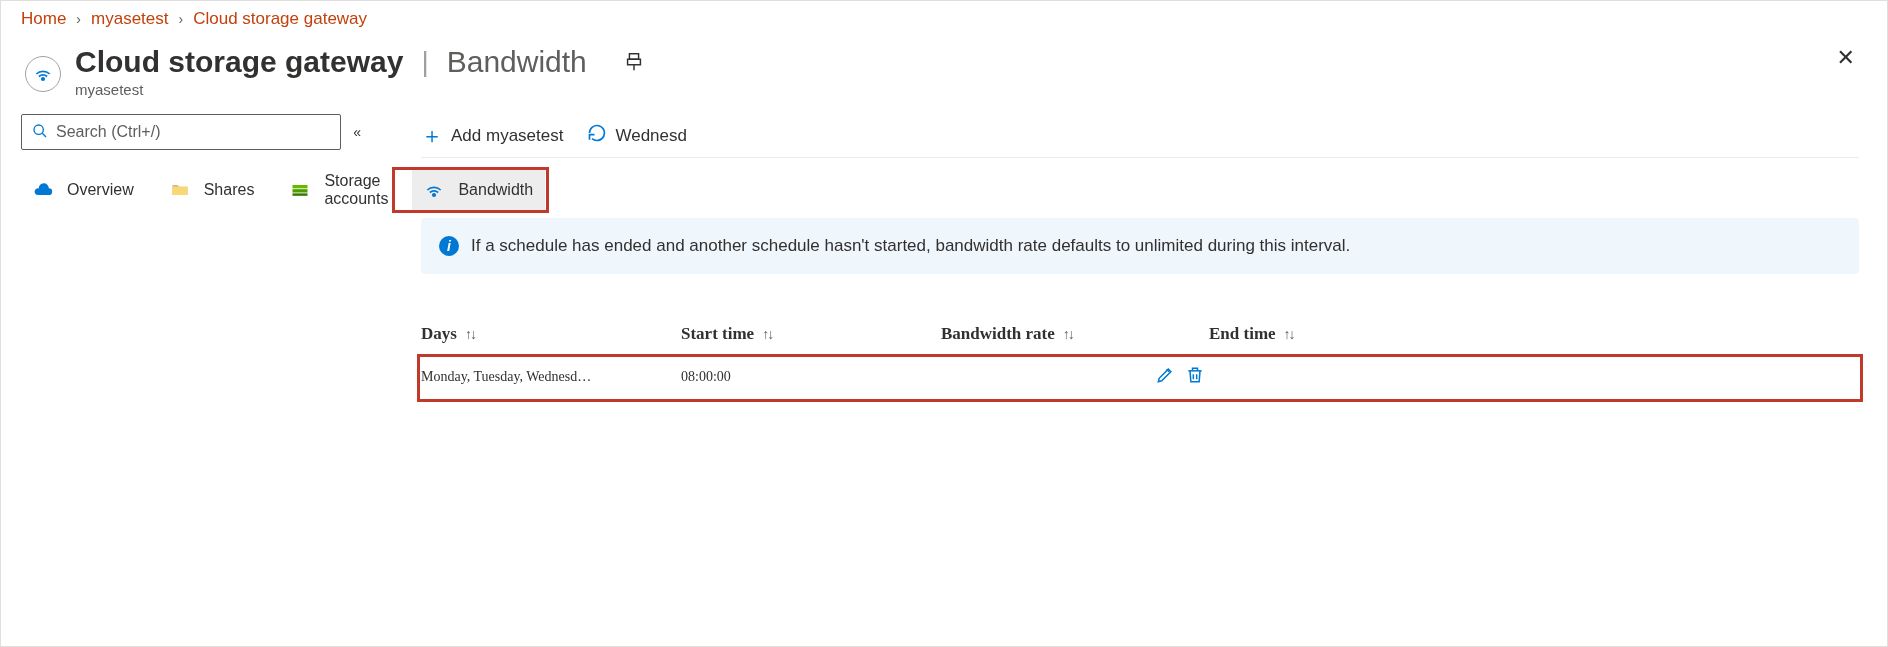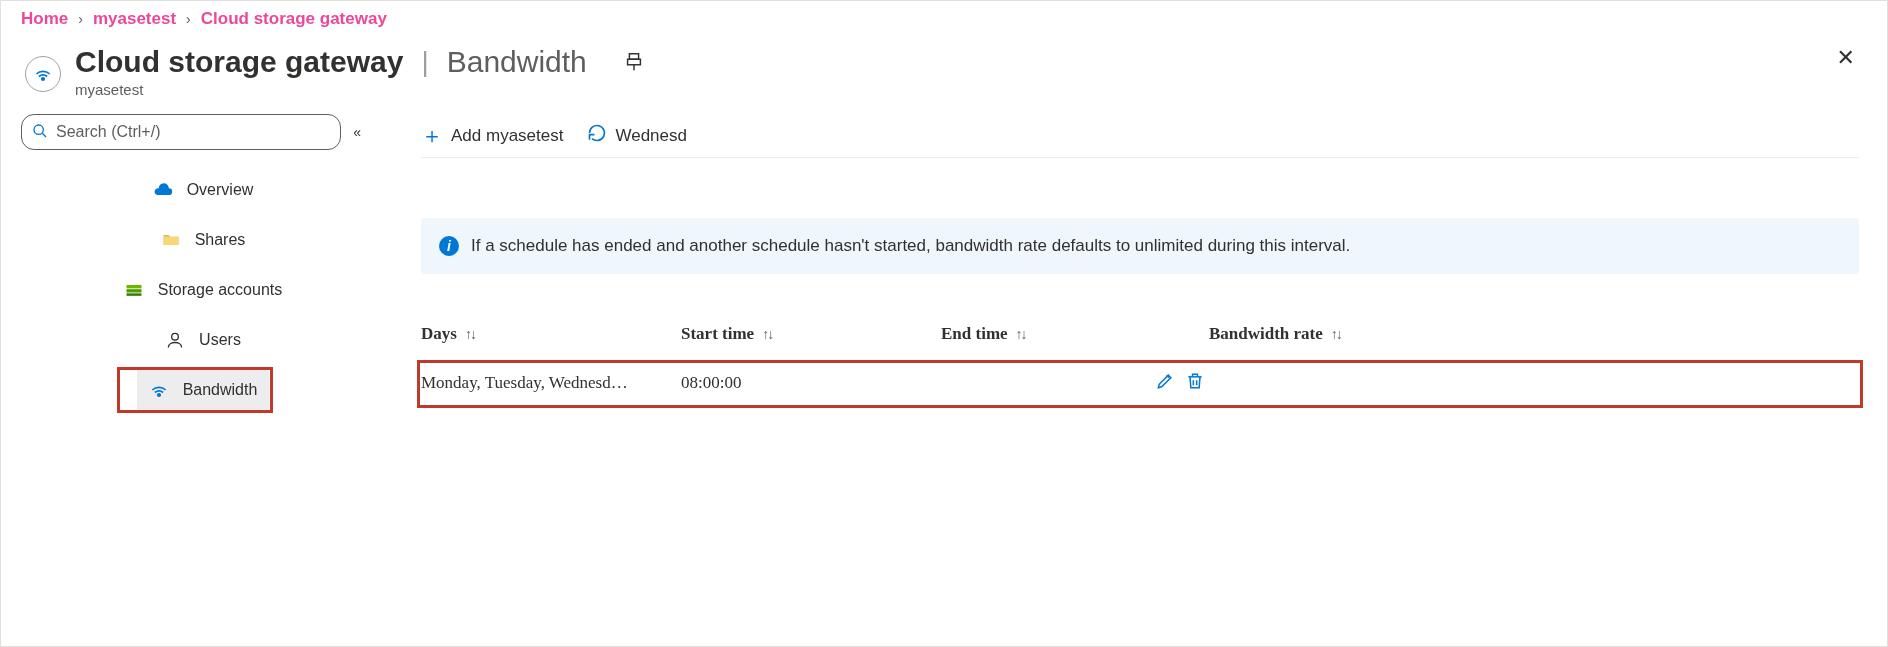--- a/index.html
+++ b/index.html
@@ -8,21 +8,21 @@
     font-size: 14px;
     color: #323130;
     background: #fff;
   }
   .root { width: 1888px; height: 647px; position: relative; border: 1px solid #e1dfdd; }
   
   .breadcrumb {
     display: flex; align-items: center; gap: 10px;
     padding: 8px 20px 4px; font-size: 17px;
   }
-  .breadcrumb a { color: #ec4899; text-decoration: none; cursor: pointer; font-weight: bold; }
+  .breadcrumb a { color: #c2410c; text-decoration: none; cursor: pointer; }
   .breadcrumb .sep { color: #605e5c; font-size: 14px; }
   
   .header {
     display: flex; align-items: flex-start; justify-content: space-between;
     padding: 12px 24px 16px;
   }
   .header-left { display: flex; align-items: center; gap: 14px; }
   .header-icon {
     width: 36px; height: 36px; border: 1.5px solid #9ea2a4; border-radius: 50%;
     display: flex; align-items: center; justify-content: center; margin-top: 4px;
@@ -34,27 +34,27 @@
   .title-sub { font-size: 30px; font-weight: 400; color: #605e5c; }
   .title-divider { font-size: 28px; color: #a19f9d; font-weight: 300; }
   .resource-name { font-size: 15px; color: #605e5c; margin-top: 2px; }
   .btn-pin { display: flex; align-items: center; color: #323130; cursor: pointer; }
   .btn-close { font-size: 22px; cursor: pointer; color: #323130; background: none; border: none; margin-right: 8px;}
   
   .body { display: flex; padding: 0 0 0 20px; }
   .sidebar { width: 364px; flex-shrink: 0; }
   .sidebar-top { display: flex; align-items: center; gap: 12px; padding-right: 8px; }
   .search-box {
-    flex: 1; height: 36px; border: 1px solid #605e5c; border-radius: 13px;
+    flex: 1; height: 36px; border: 1px solid #605e5c; border-radius: 2px;
     display: flex; align-items: center; padding: 0 10px; gap: 8px;
   }
   .search-box input { border: none; outline: none; font-size: 16px; flex: 1; color: #323130; background: transparent; }
   .search-box input::placeholder { color: #605e5c; }
   .collapse-btn { color: #323130; cursor: pointer; font-size: 14px; margin-right: 16px; }
-  .nav { margin-top: 18px; display: flex; flex-direction: column; gap: 6px; align-items: center; }
+  .nav { margin-top: 18px; display: flex; flex-direction: row; gap: 12px; align-items: center; }
   .nav-item {
     display: flex; align-items: center; gap: 14px;
     height: 44px; padding: 0 12px; cursor: pointer; font-size: 16px;
     position: relative;
   }
   .nav-item .ic { width: 20px; height: 20px; display: flex; align-items: center; justify-content: center; }
   .nav-item.selected { background: #ededed; }
   .highlight-box { border: 3px solid #c0392b; position: absolute; inset: -1px -4px -1px -20px; pointer-events: none; }
   
   .main { flex: 1; padding: 0 28px 0 36px; }
@@ -66,21 +66,21 @@
     display: flex; align-items: center; gap: 12px; font-size: 17px;
   }
   .info-icon {
     width: 20px; height: 20px; border-radius: 50%; background: #0078d4; color: #fff;
     display: flex; align-items: center; justify-content: center; font-size: 14px; font-weight: bold; font-style: italic;
   }
   .table { margin-top: 40px; position: relative; }
   .thead, .trow { display: grid; grid-template-columns: 260px 260px 268px 270px 80px; align-items: center; font-family: Liberation Serif, serif; }
   .thead { font-weight: 600; font-size: 17px; height: 40px; }
   .sort-icon { color: #605e5c; margin-left: 8px; font-size: 14px; letter-spacing: -2px;}
-  .trow { height: 46px; font-size: 17px; margin-top: 6px; position: relative; }
+  .trow { height: 46px; font-size: 14px; position: relative; }
   .trow .actions { display: flex; gap: 10px; justify-content: flex-end; padding-right: 4px; }
   .actions .ic-btn { color: #0078d4; cursor: pointer; }
   .highlight-row { border: 3px solid #c0392b; position: absolute; left: -4px; right: -4px; top: 0; bottom: -2px; pointer-events: none; }
   .ellipsis { white-space: nowrap; overflow: hidden; text-overflow: ellipsis; max-width: 240px; }
 </style>
 </head>
 <body>
 
 <div class="root">
 
@@ -157,29 +157,20 @@
         <div class="nav-item">
           <span class="ic">
             <svg width="20" height="20" viewBox="0 0 24 24">
                 <rect x="3" y="6" width="18" height="4" fill="#6bb700"></rect>
                 <rect x="3" y="11" width="18" height="4" fill="#4f9e00"></rect>
                 <rect x="3" y="16" width="18" height="3" fill="#3a7a00"></rect>
               </svg>
           </span>
           <span>Storage accounts</span>
         </div>
-        <div class="nav-item">
-          <span class="ic">
-            <svg width="20" height="20" viewBox="0 0 24 24" fill="none" stroke="#323130" stroke-width="1.6">
-                <circle cx="12" cy="8" r="4"></circle>
-                <path d="M4 21c0-4 4-6 8-6s8 2 8 6"></path>
-              </svg>
-          </span>
-          <span>Users</span>
-        </div>
         <div class="nav-item selected">
           <span class="ic">
             <svg width="20" height="20" viewBox="0 0 24 24" fill="none" stroke="#0078d4" stroke-width="2">
                 <path d="M4 12a12 12 0 0 1 16 0"></path>
                 <path d="M7 15a8 8 0 0 1 10 0"></path>
                 <circle cx="12" cy="18" r="1.5" fill="#0078d4"></circle>
               </svg>
           </span>
           <span>Bandwidth</span>
           <div class="highlight-box"></div>
@@ -206,22 +197,22 @@
 
       <div class="info-banner">
         <span class="info-icon">i</span>
         <span>If a schedule has ended and another schedule hasn't started, bandwidth rate defaults to unlimited during this interval.</span>
       </div>
 
       <div class="table">
         <div class="thead">
           <div><span>Days</span><span class="sort-icon">↑↓</span></div>
           <div><span>Start time</span><span class="sort-icon">↑↓</span></div>
+          <div><span>Bandwidth rate</span><span class="sort-icon">↑↓</span></div>
           <div><span>End time</span><span class="sort-icon">↑↓</span></div>
-          <div><span>Bandwidth rate</span><span class="sort-icon">↑↓</span></div>
           <div></div>
         </div>
         <div class="trow">
           <div class="ellipsis">Monday, Tuesday, Wednesd…</div>
           <div>08:00:00</div>
           <div class="actions">
             <span class="ic-btn">
               <svg width="20" height="20" viewBox="0 0 24 24" fill="none" stroke="#0078d4" stroke-width="1.8">
                   <path d="M4 20l4-1 11-11-3-3L5 16l-1 4z"></path>
                   <path d="M14 5l3 3"></path>

